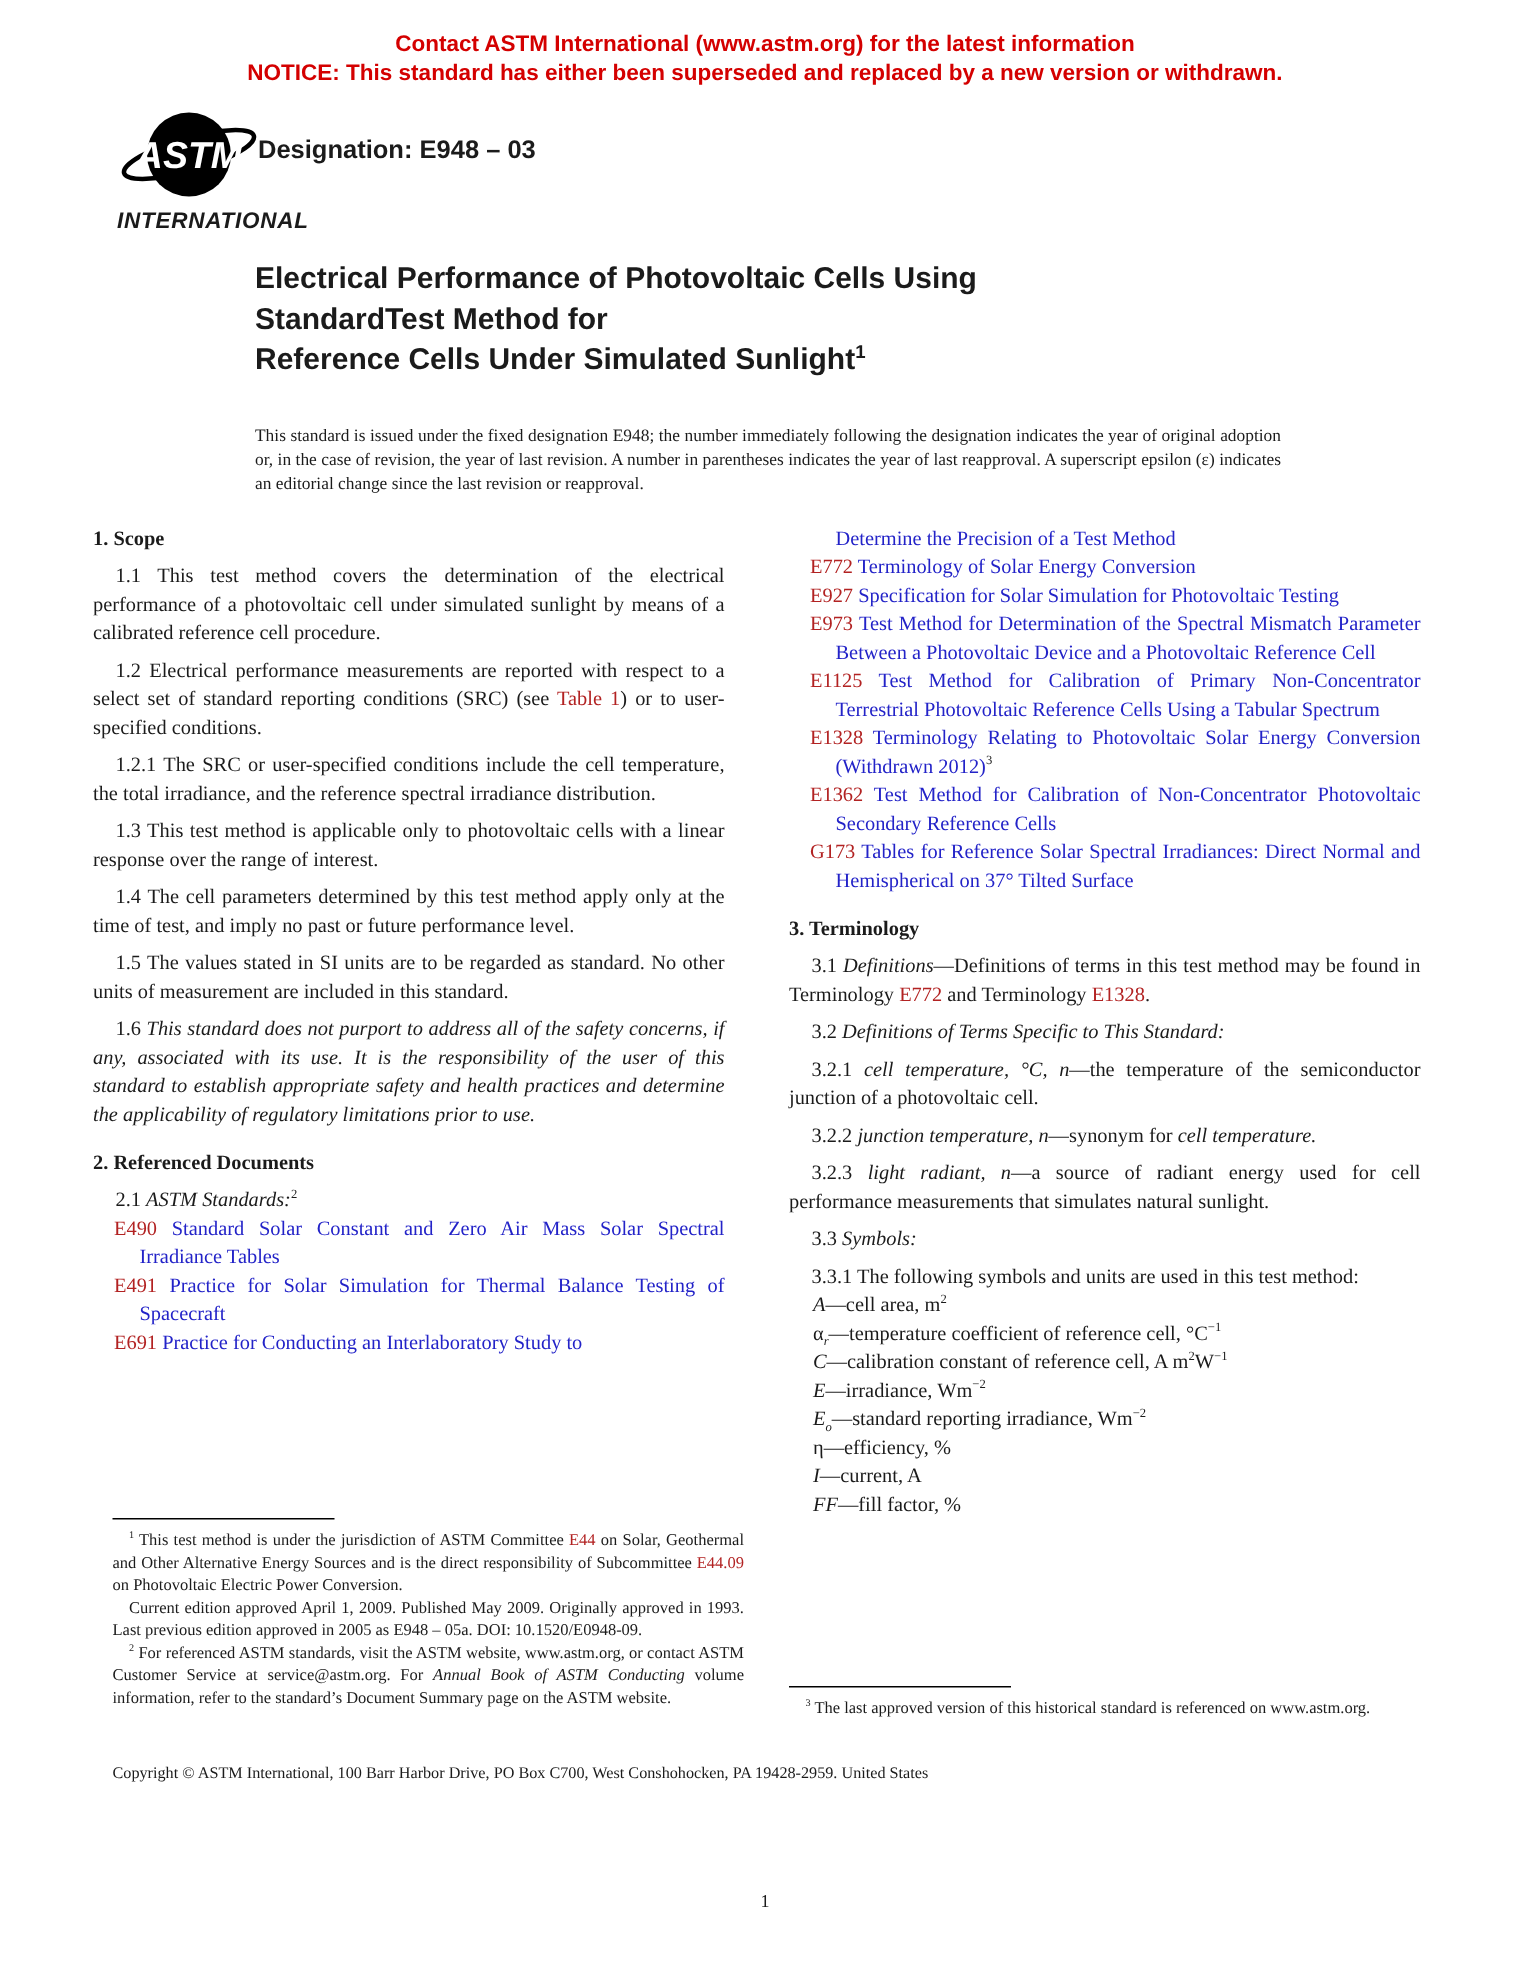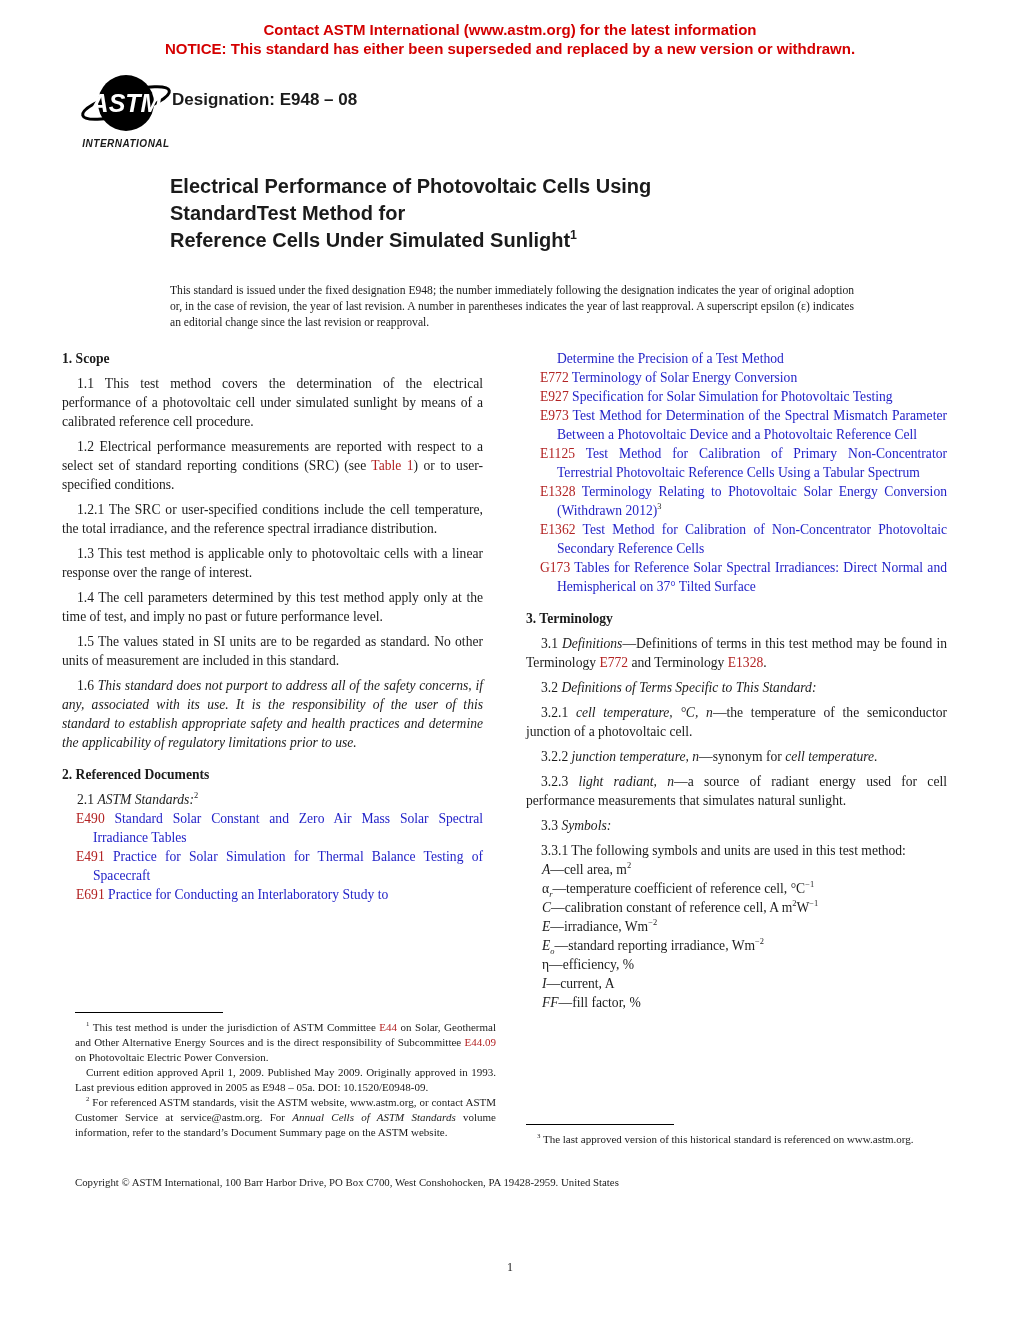--- a/index.html
+++ b/index.html
@@ -5,21 +5,21 @@
   * { margin:0; padding:0; box-sizing:border-box; }
   html,body { width:1020px; height:1320px; background:#ffffff; overflow:hidden; }
   body { position:relative; font-family:"Liberation Serif", serif; color:#1b1b1b; }
 
   .notice { position:absolute; top:20px; left:0; right:0; text-align:center;
     font-family:"Liberation Sans", sans-serif; font-weight:bold; font-size:15px;
     line-height:19px; color:var(--notice_red); }
 
   .logo-wrap { position:absolute; left:78px; top:72px; width:96px; text-align:center; }
   .logo-sub { font-family:"Liberation Sans", sans-serif; font-weight:bold; font-style:italic;
-    font-size:10px; letter-spacing:0.5px; margin-top:-4px; }
+    font-size:15px; letter-spacing:0.5px; margin-top:-4px; }
 
   .designation { position:absolute; left:172px; top:90px;
     font-family:"Liberation Sans", sans-serif; font-weight:bold; font-size:17px; }
 
   .doc-title { position:absolute; left:170px; top:173px;
     font-family:"Liberation Sans", sans-serif; font-weight:bold; font-size:20px; line-height:27px; }
 
   .issued { position:absolute; left:170px; top:283px; width:684px;
     font-size:11.6px; line-height:15.8px; text-align:justify; }
 
@@ -59,21 +59,21 @@
 
 <div class="logo-wrap">
   <svg width="96" height="66" viewBox="0 0 96 66">
     <ellipse cx="48" cy="31" rx="45" ry="11" fill="none" stroke="#000" stroke-width="3" transform="rotate(-16 48 31)"></ellipse>
     <circle cx="48" cy="31" r="28" fill="#000"></circle>
     <text x="48" y="40" text-anchor="middle" font-family="Liberation Sans, sans-serif" font-size="25" font-weight="bold" font-style="italic" fill="#ffffff">ASTM</text>
   </svg>
   <div class="logo-sub">INTERNATIONAL</div>
 </div>
 
-<div class="designation">Designation: E948 – 08</div>
+<div class="designation">Designation: E948 – 03</div>
 
 <div class="doc-title">
   <div>Electrical Performance of Photovoltaic Cells Using</div>
   <div>StandardTest Method for</div>
   <div>Reference Cells Under Simulated Sunlight<sup class="sup">1</sup></div>
 </div>
 
 <p class="issued">This standard is issued under the fixed designation E948; the number immediately following the designation indicates the year of original adoption or, in the case of revision, the year of last revision. A number in parentheses indicates the year of last reapproval. A superscript epsilon (ε) indicates an editorial change since the last revision or reapproval.</p>
 
 <div class="col col-left">
@@ -116,21 +116,21 @@
     <p class="sym-p">η—efficiency, %</p>
     <p class="sym-p"><span class="i">I</span>—current, A</p>
     <p class="sym-p"><span class="i">FF</span>—fill factor, %</p>
   </div>
 
 <div class="fn-block fn-left">
   <div class="fn-rule"></div>
   <div>
       <p class="fn-p"><sup class="sup">1</sup> This test method is under the jurisdiction of ASTM Committee <span class="red">E44</span> on Solar, Geothermal and Other Alternative Energy Sources and is the direct responsibility of Subcommittee <span class="red">E44.09</span> on Photovoltaic Electric Power Conversion.</p>
       <p class="fn-p">Current edition approved April 1, 2009. Published May 2009. Originally approved in 1993. Last previous edition approved in 2005 as E948 – 05a. DOI: 10.1520/E0948-09.</p>
-      <p class="fn-p"><sup class="sup">2</sup> For referenced ASTM standards, visit the ASTM website, www.astm.org, or contact ASTM Customer Service at service@astm.org. For <span class="i">Annual Cells of ASTM Standards</span> volume information, refer to the standard’s Document Summary page on the ASTM website.</p>
+      <p class="fn-p"><sup class="sup">2</sup> For referenced ASTM standards, visit the ASTM website, www.astm.org, or contact ASTM Customer Service at service@astm.org. For <span class="i">Annual Book of ASTM Conducting</span> volume information, refer to the standard’s Document Summary page on the ASTM website.</p>
     </div>
 </div>
 
 <div class="fn-block fn-right">
   <div class="fn-rule"></div>
   <div>
       <p class="fn-p"><sup class="sup">3</sup> The last approved version of this historical standard is referenced on www.astm.org.</p>
     </div>
 </div>
 

